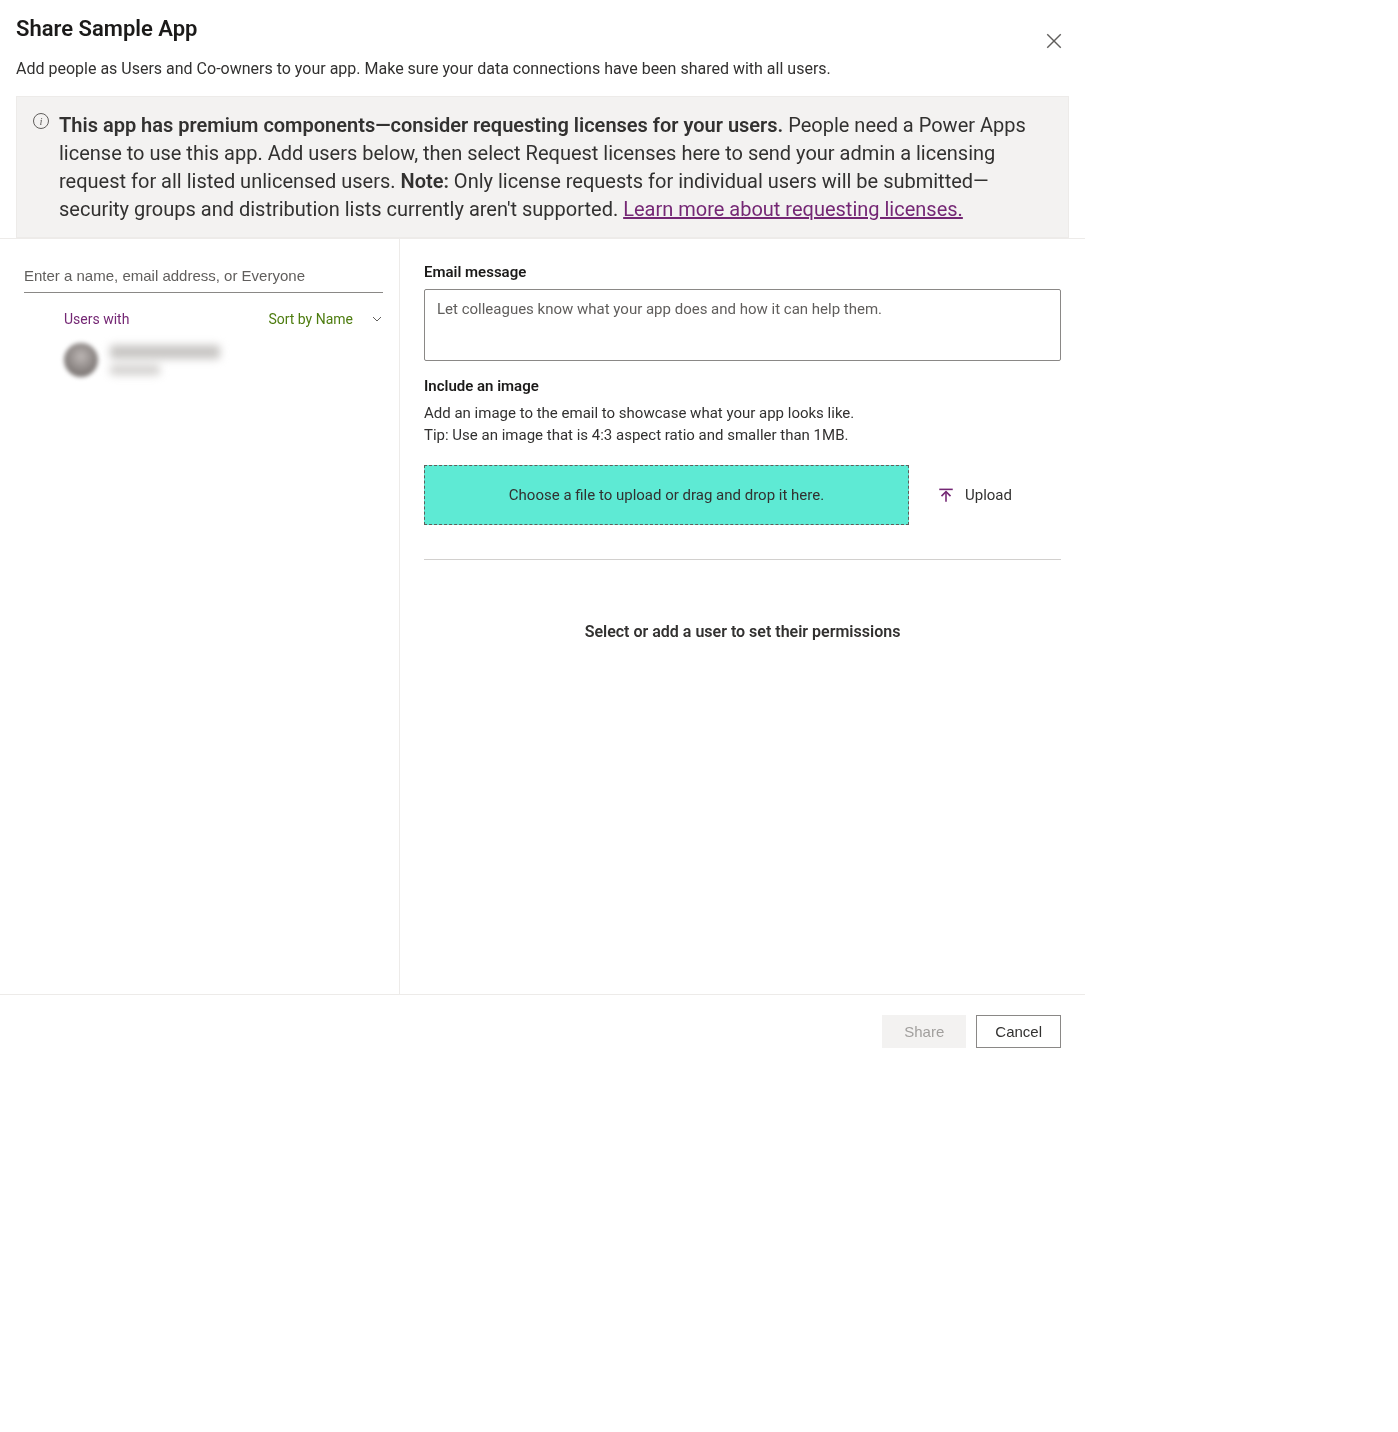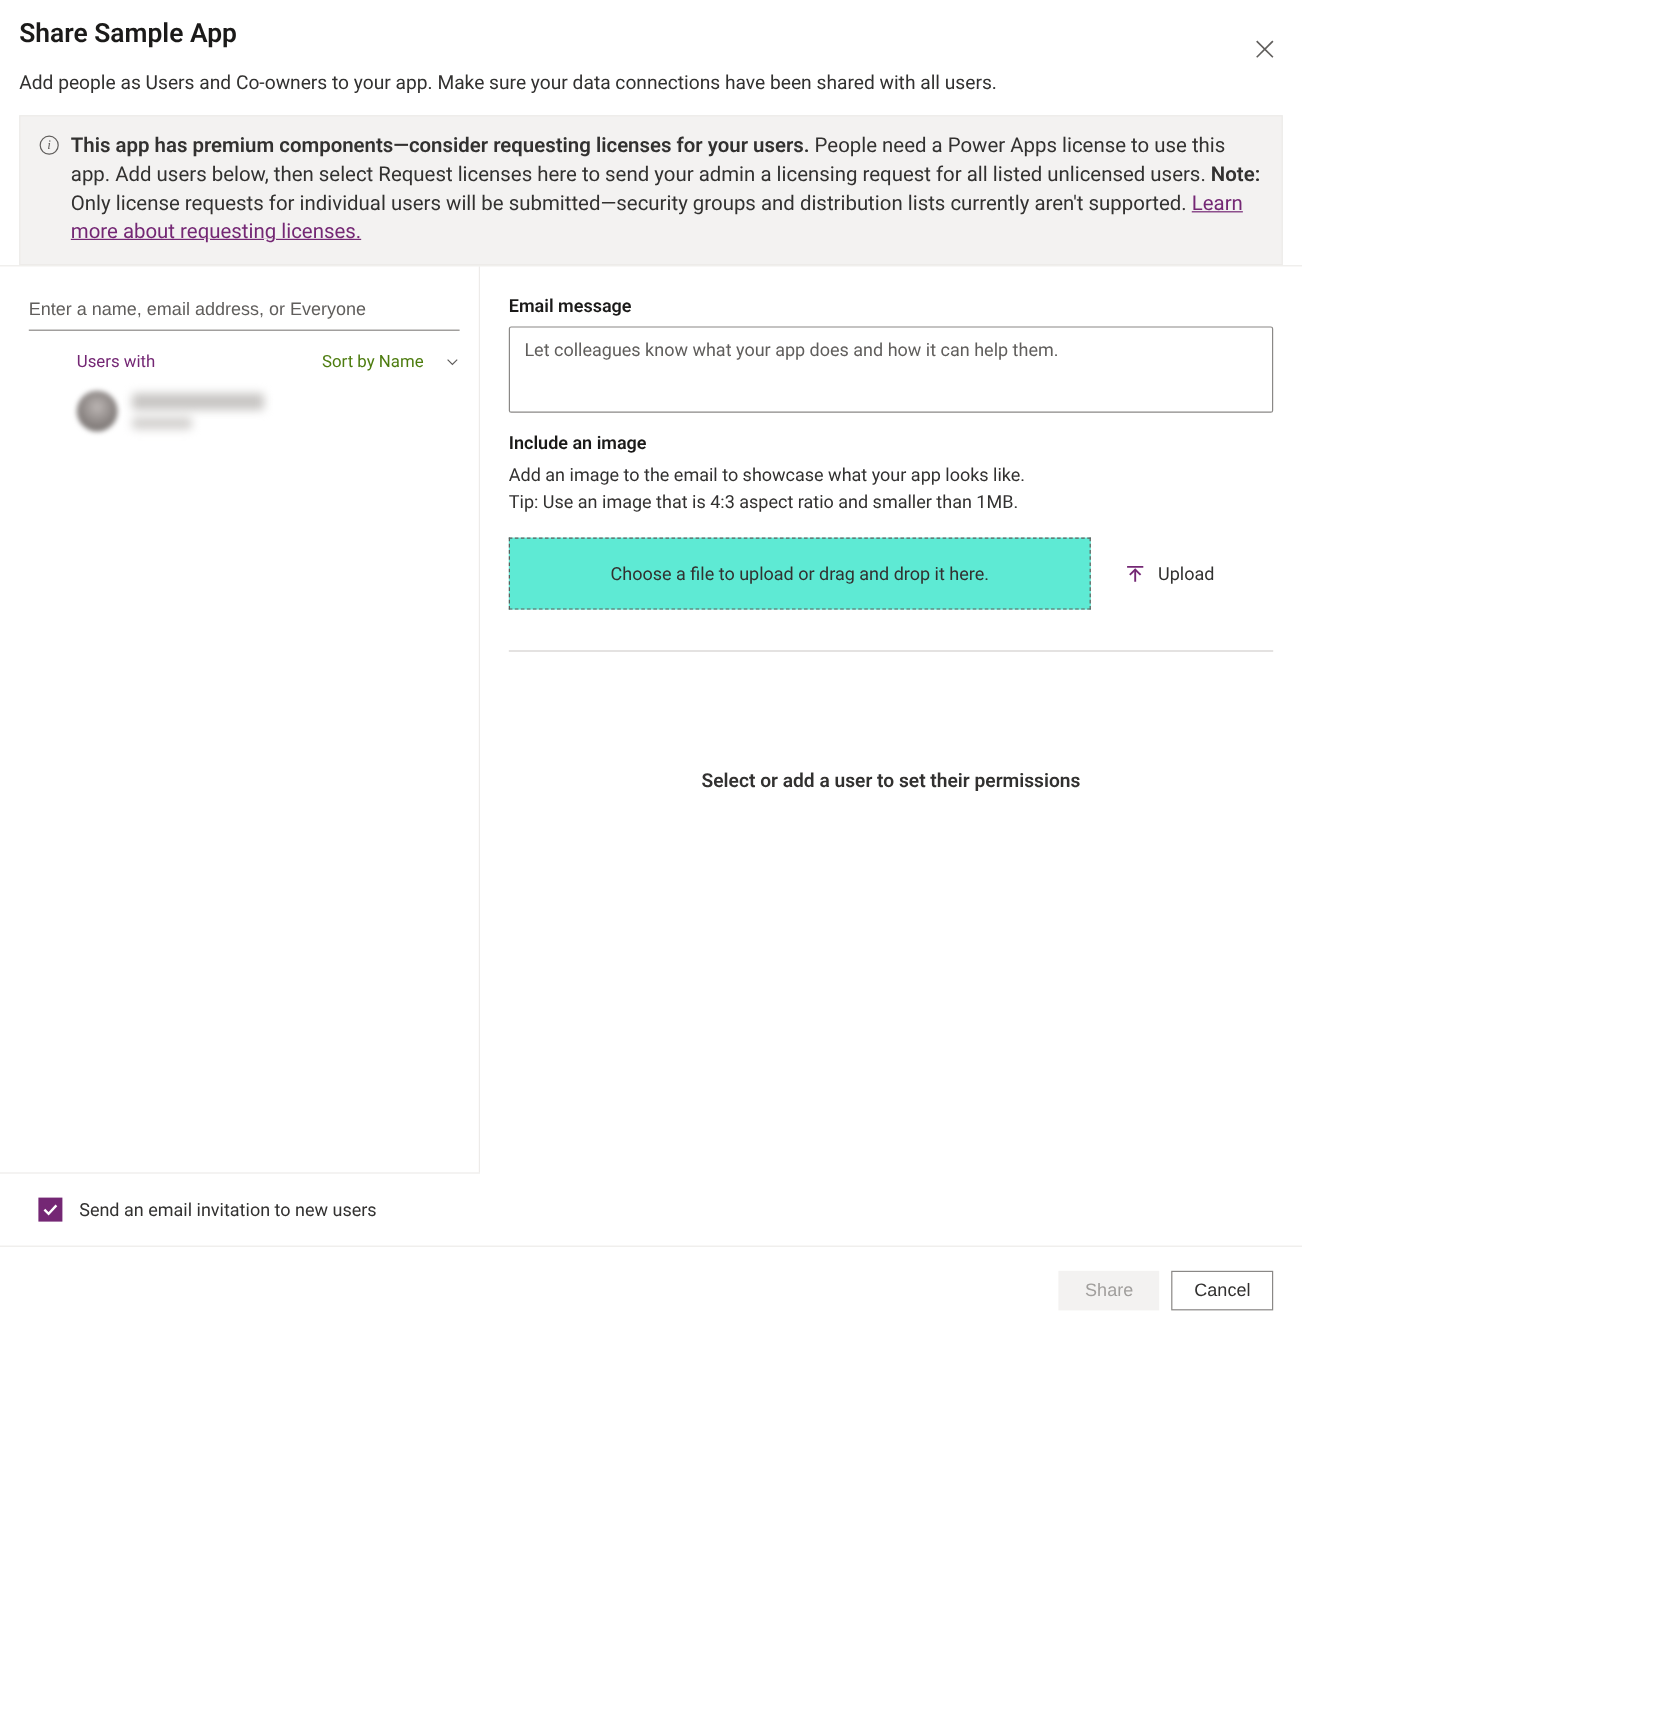--- a/index.html
+++ b/index.html
@@ -51,21 +51,21 @@
     flex: 0 0 auto;
     width: 16px; height: 16px;
     border: 1px solid #605e5c;
     border-radius: 50%;
     display: flex; align-items: center; justify-content: center;
     font-size: 11px; font-style: italic; font-family: Georgia, serif;
     color: #605e5c;
     margin-top: 2px;
   }
   .banner-text {
-    font-size: 17px;
+    font-size: 20px;
     line-height: 1.4;
     color: #323130;
   }
   .banner-text strong { font-weight: 600; }
   .banner-text a {
     color: #742774;
     text-decoration: underline;
   }
   .banner-action-row {
     display: flex;
@@ -218,21 +218,21 @@
   .divider {
     border: none;
     border-top: 1px solid #d2d0ce;
     margin: 34px 0 0 0;
   }
   .permissions-hint {
     text-align: center;
     font-size: 16px;
     font-weight: 600;
     color: #323130;
-    margin-top: 98px;
+    margin-top: 62px;
   }
   
   .checkbox-strip {
     border-top: 1px solid #edebe9;
     padding: 20px 16px 20px 32px;
     display: flex; align-items: center; gap: 14px;
     width: 400px;
   }
   .cb {
     width: 20px; height: 20px;
@@ -337,27 +337,19 @@
           </div>
         </div>
       </div>
 
       <hr class="divider">
 
       <div class="permissions-hint">Select or add a user to set their permissions</div>
     </div>
   </div>
 
-  <div class="checkbox-strip">
-    <div class="cb" role="checkbox" aria-checked="true">
-      <svg viewBox="0 0 14 14" fill="none" stroke="currentColor" stroke-width="2">
-        <polyline points="2,7 5.5,10.5 12,3.5"></polyline>
-      </svg>
-    </div>
-    <span class="cb-label">Send an email invitation to new users</span>
-  </div>
 
   <div class="footer">
     <button class="btn-primary-disabled" disabled="">Share</button>
     <button class="btn-secondary">Cancel</button>
   </div>
 
 </div>
 
 </body></html>

